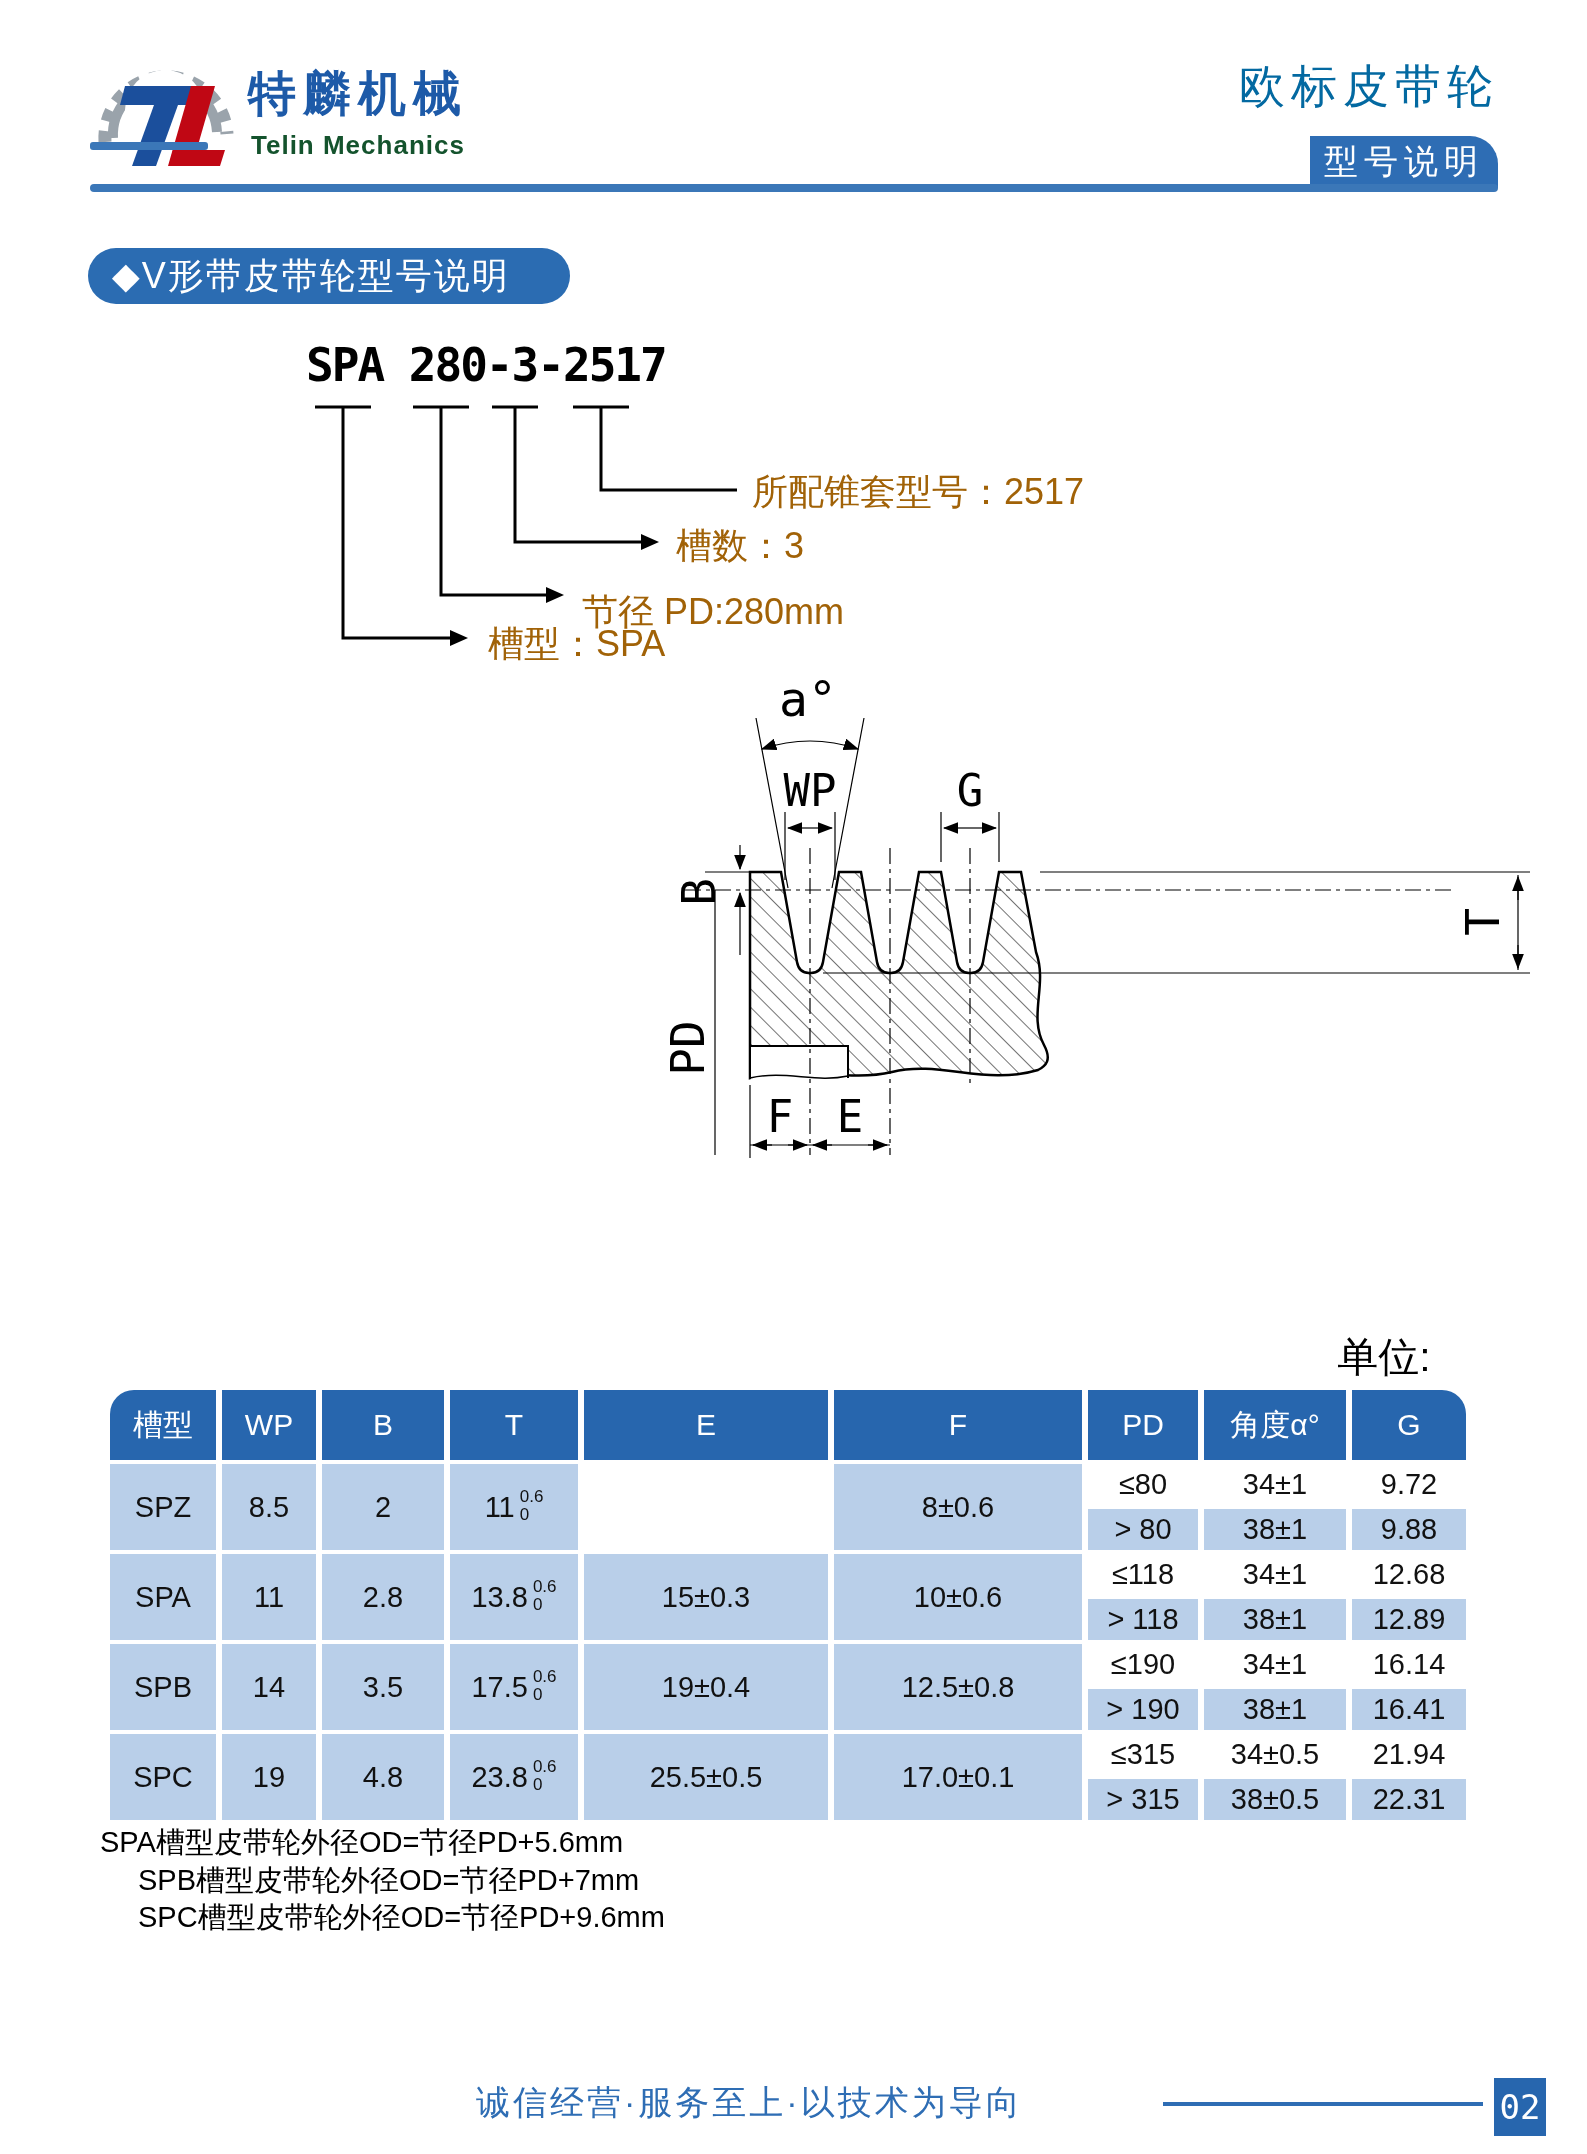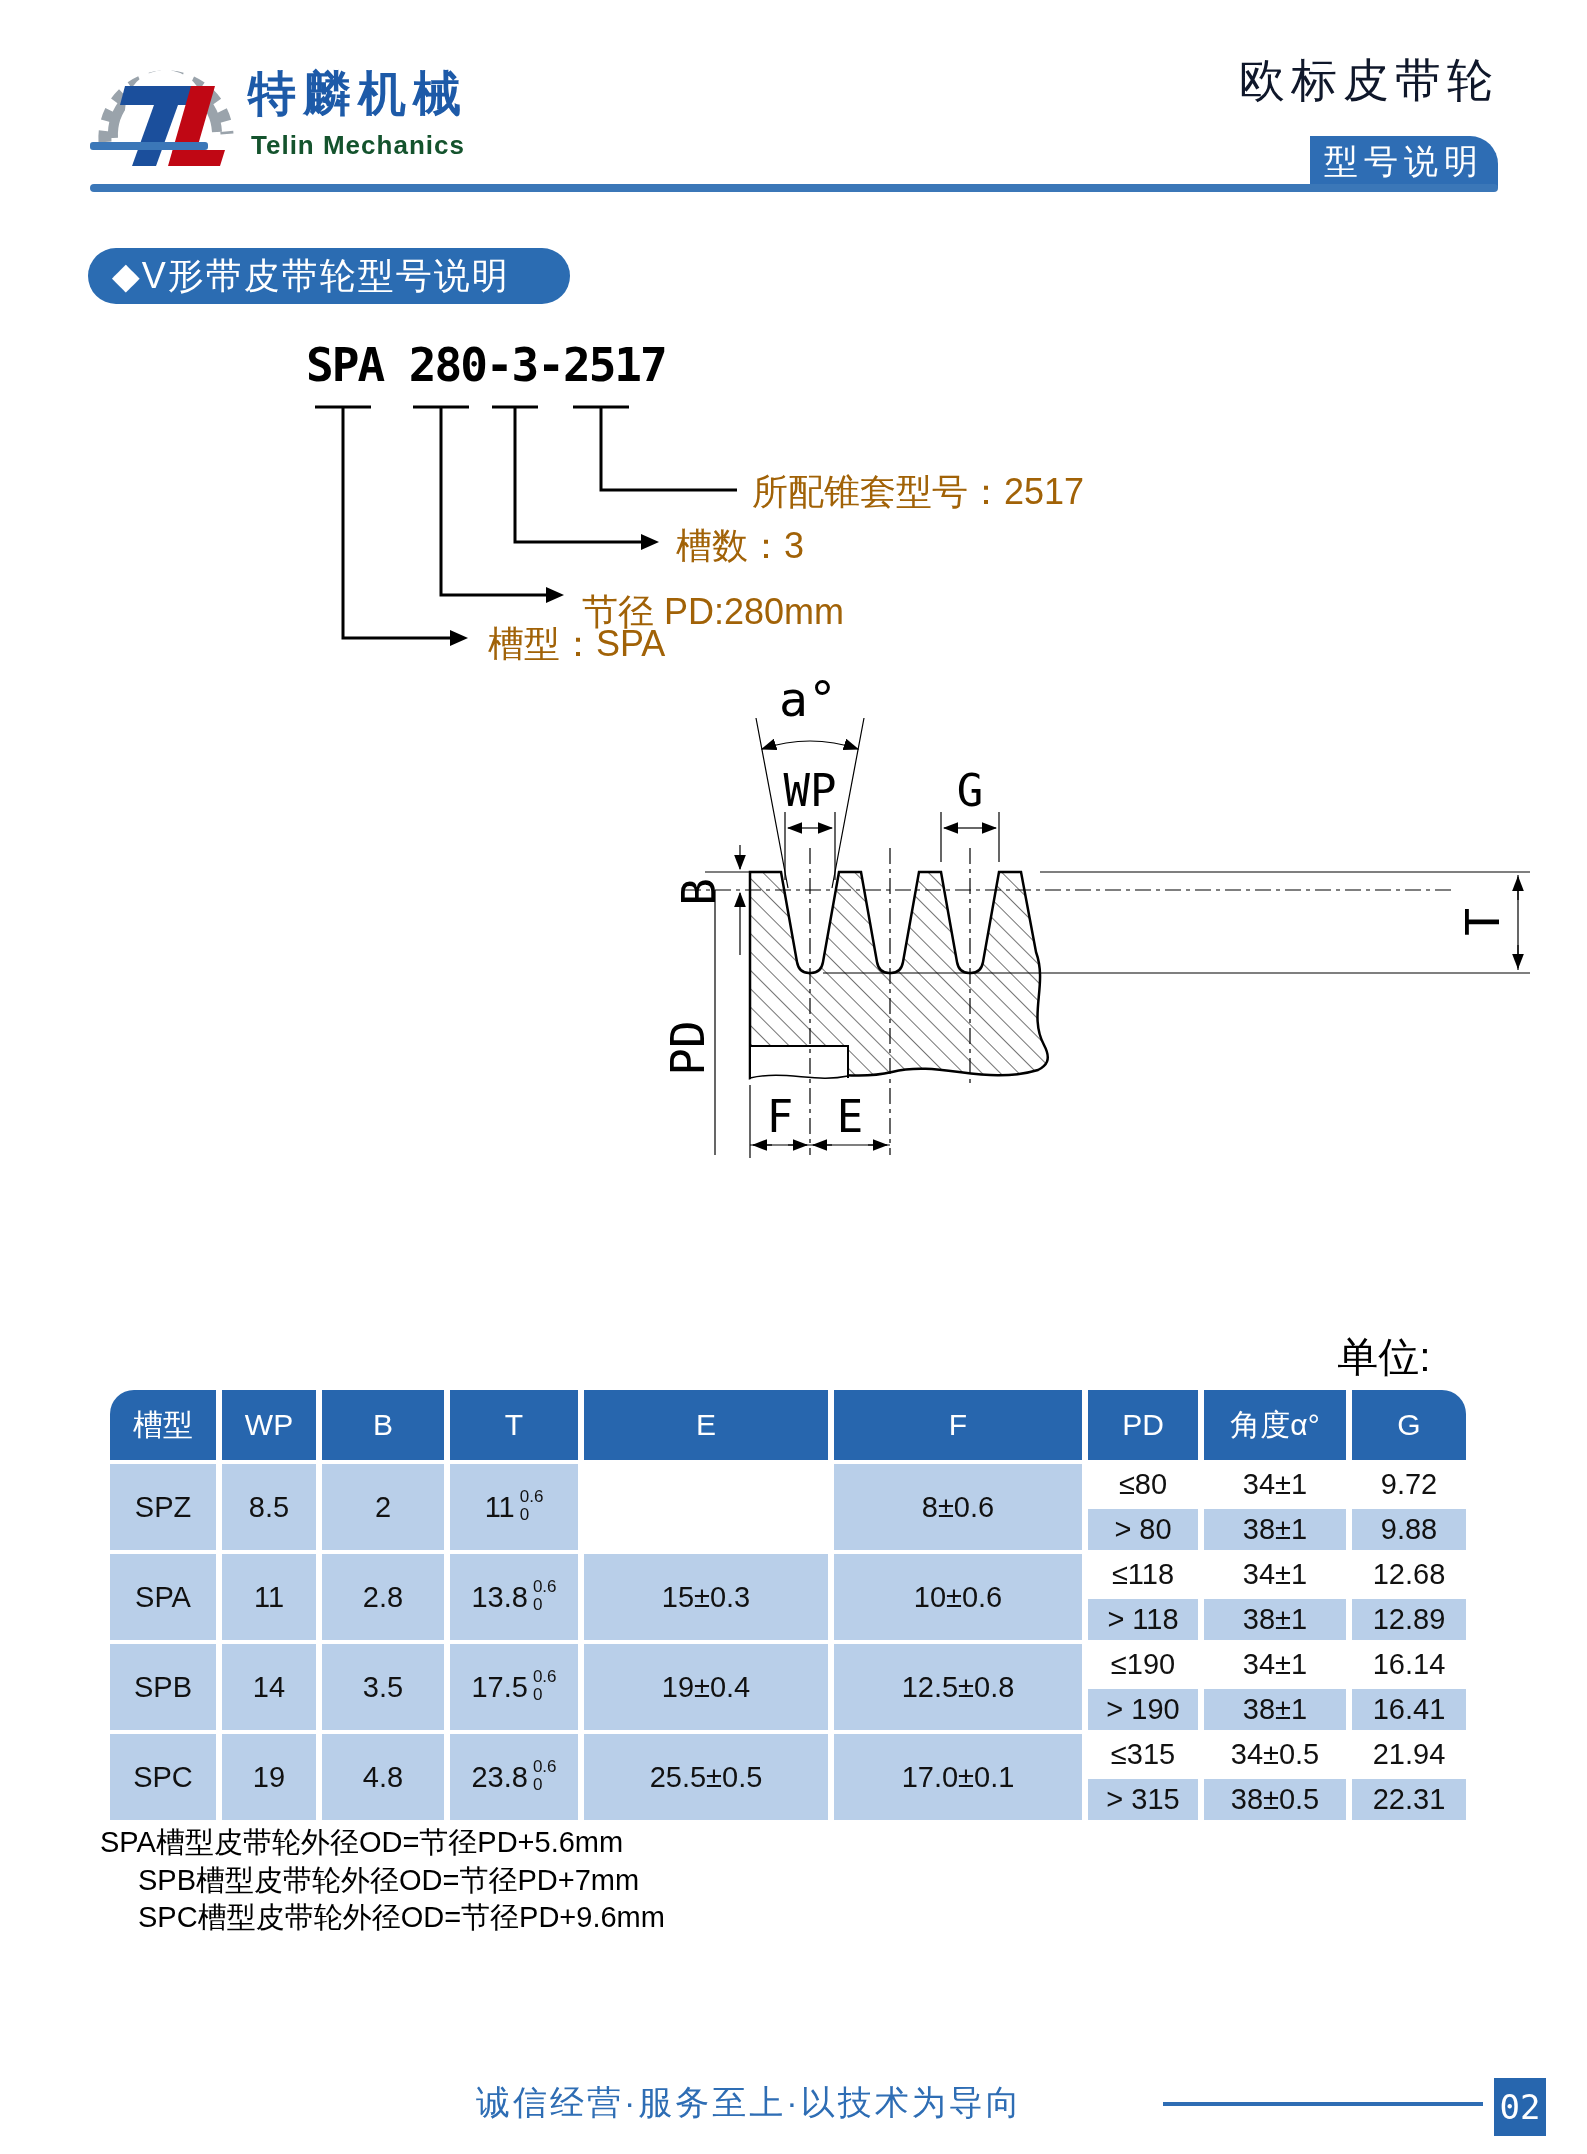--- a/index.html
+++ b/index.html
@@ -3,21 +3,21 @@
 <meta charset="utf-8">
 <style>
   html,body{margin:0;padding:0;background:#e8e8e8;}
   .page{position:relative;width:1587px;height:2154px;background:#ffffff;overflow:hidden;
         font-family:"Liberation Sans", sans-serif;color:#111;}
   .abs{position:absolute;}
 
   
   .brand-cn{left:248px;top:62px;font-size:48px;font-weight:bold;color:#1d5aa8;letter-spacing:7px;}
   .brand-en{left:251px;top:130px;font-size:26px;font-weight:bold;color:#14532d;letter-spacing:1px;}
-  .page-title{right:88px;top:50px;font-size:46px;color:#0f172a;letter-spacing:6px;}
+  .page-title{right:88px;top:56px;font-size:46px;color:#0369a1;letter-spacing:6px;}
   .badge{left:1310px;top:136px;width:188px;height:52px;background:#2e6db4;color:#fff;
          border-top-right-radius:28px;display:flex;align-items:center;justify-content:center;
          font-size:34px;letter-spacing:6px;}
   .hline{left:90px;top:184px;width:1408px;height:8px;background:#3b77b8;border-radius:4px;}
 
   
   .pill{background:#2b6cb2;color:#fff;border-radius:28px;display:flex;align-items:center;
         padding-left:24px;font-size:36px;letter-spacing:2px;height:56px;}
   .pill1{left:88px;top:248px;width:458px;}
   .pill2{left:88px;top:1270px;width:336px;}

